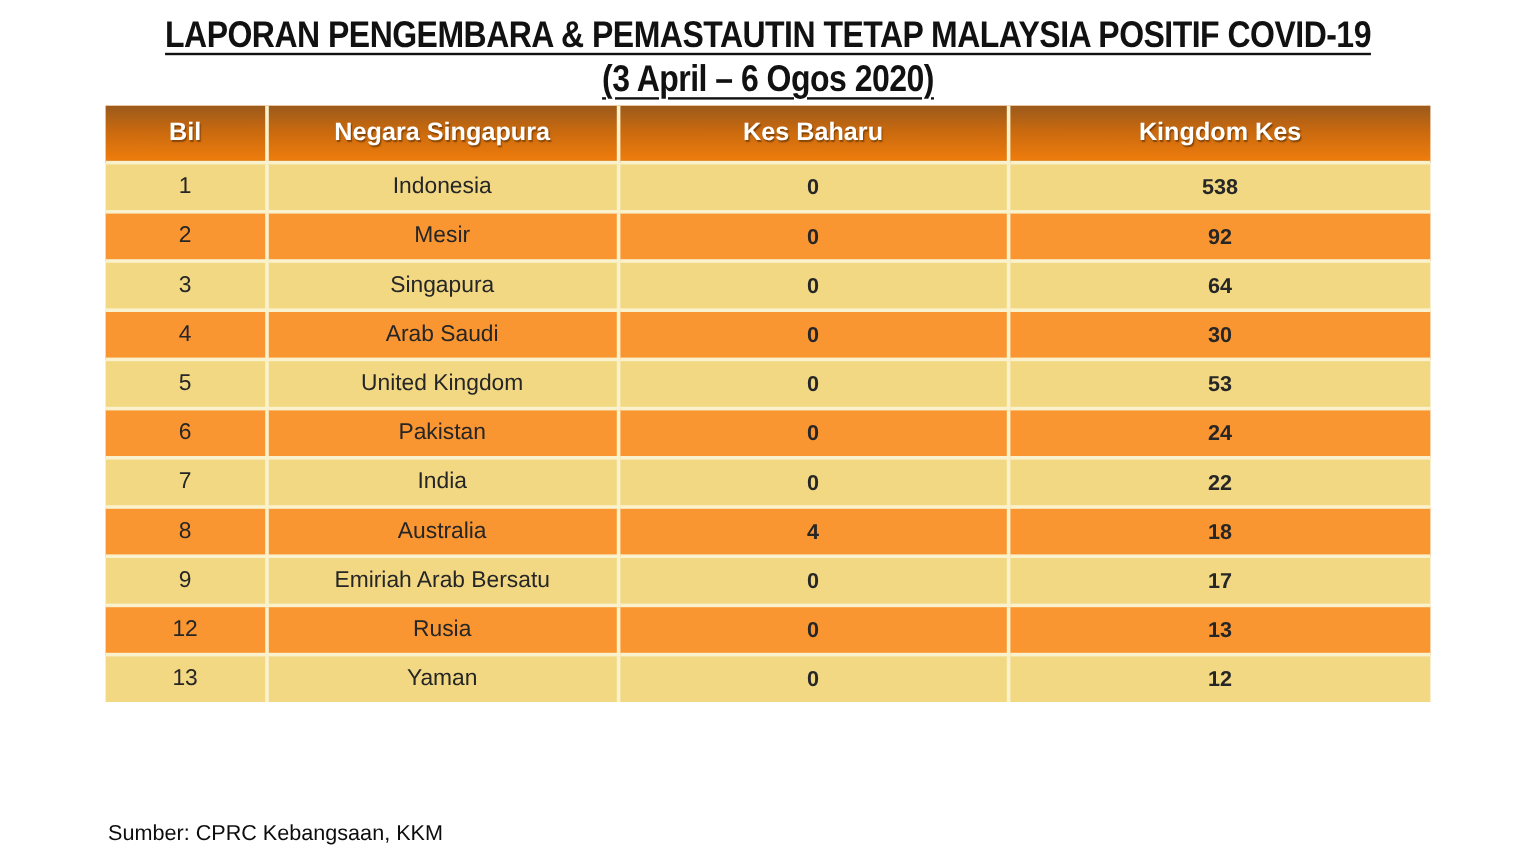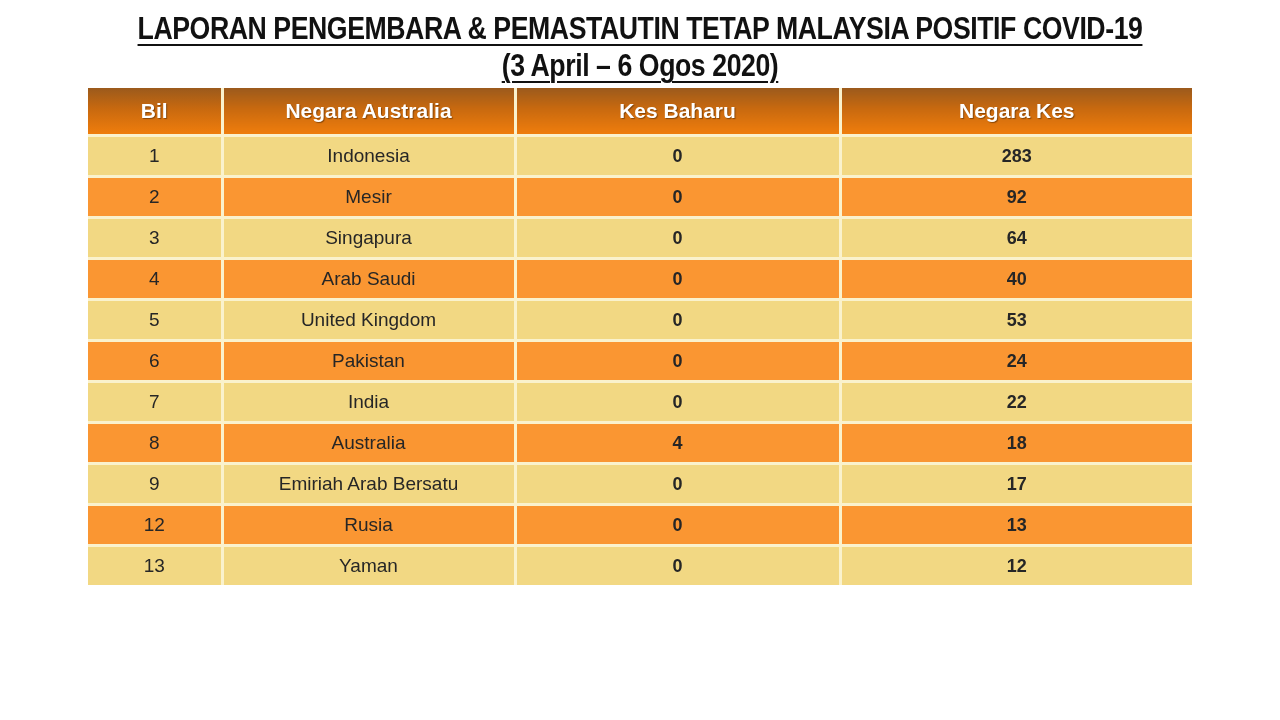--- a/index.html
+++ b/index.html
@@ -105,49 +105,49 @@
   <table class="covid-table">
     <colgroup>
       <col class="c1">
         <col class="c2">
         <col class="c3">
         <col class="c4">
     </colgroup>
     <thead>
       <tr>
         <th>Bil</th>
-        <th>Negara Australia</th>
+        <th>Negara Singapura</th>
         <th>Kes Baharu</th>
-        <th>Negara Kes</th>
+        <th>Kingdom Kes</th>
       </tr>
     </thead>
     <tbody>
         <tr class="light">
           <td>1</td>
           <td>Indonesia</td>
           <td class="num">0</td>
-          <td class="num">283</td>
+          <td class="num">538</td>
         </tr>
         <tr class="dark">
           <td>2</td>
           <td>Mesir</td>
           <td class="num">0</td>
           <td class="num">92</td>
         </tr>
         <tr class="light">
           <td>3</td>
           <td>Singapura</td>
           <td class="num">0</td>
           <td class="num">64</td>
         </tr>
         <tr class="dark">
           <td>4</td>
           <td>Arab Saudi</td>
           <td class="num">0</td>
-          <td class="num">40</td>
+          <td class="num">30</td>
         </tr>
         <tr class="light">
           <td>5</td>
           <td>United Kingdom</td>
           <td class="num">0</td>
           <td class="num">53</td>
         </tr>
         <tr class="dark">
           <td>6</td>
           <td>Pakistan</td>
@@ -180,14 +180,15 @@
         </tr>
         <tr class="light">
           <td>13</td>
           <td>Yaman</td>
           <td class="num">0</td>
           <td class="num">12</td>
         </tr>
       </tbody>
   </table>
 
+  <div class="source">Sumber: CPRC Kebangsaan, KKM</div>
 
 </div>
 
 </body></html>

